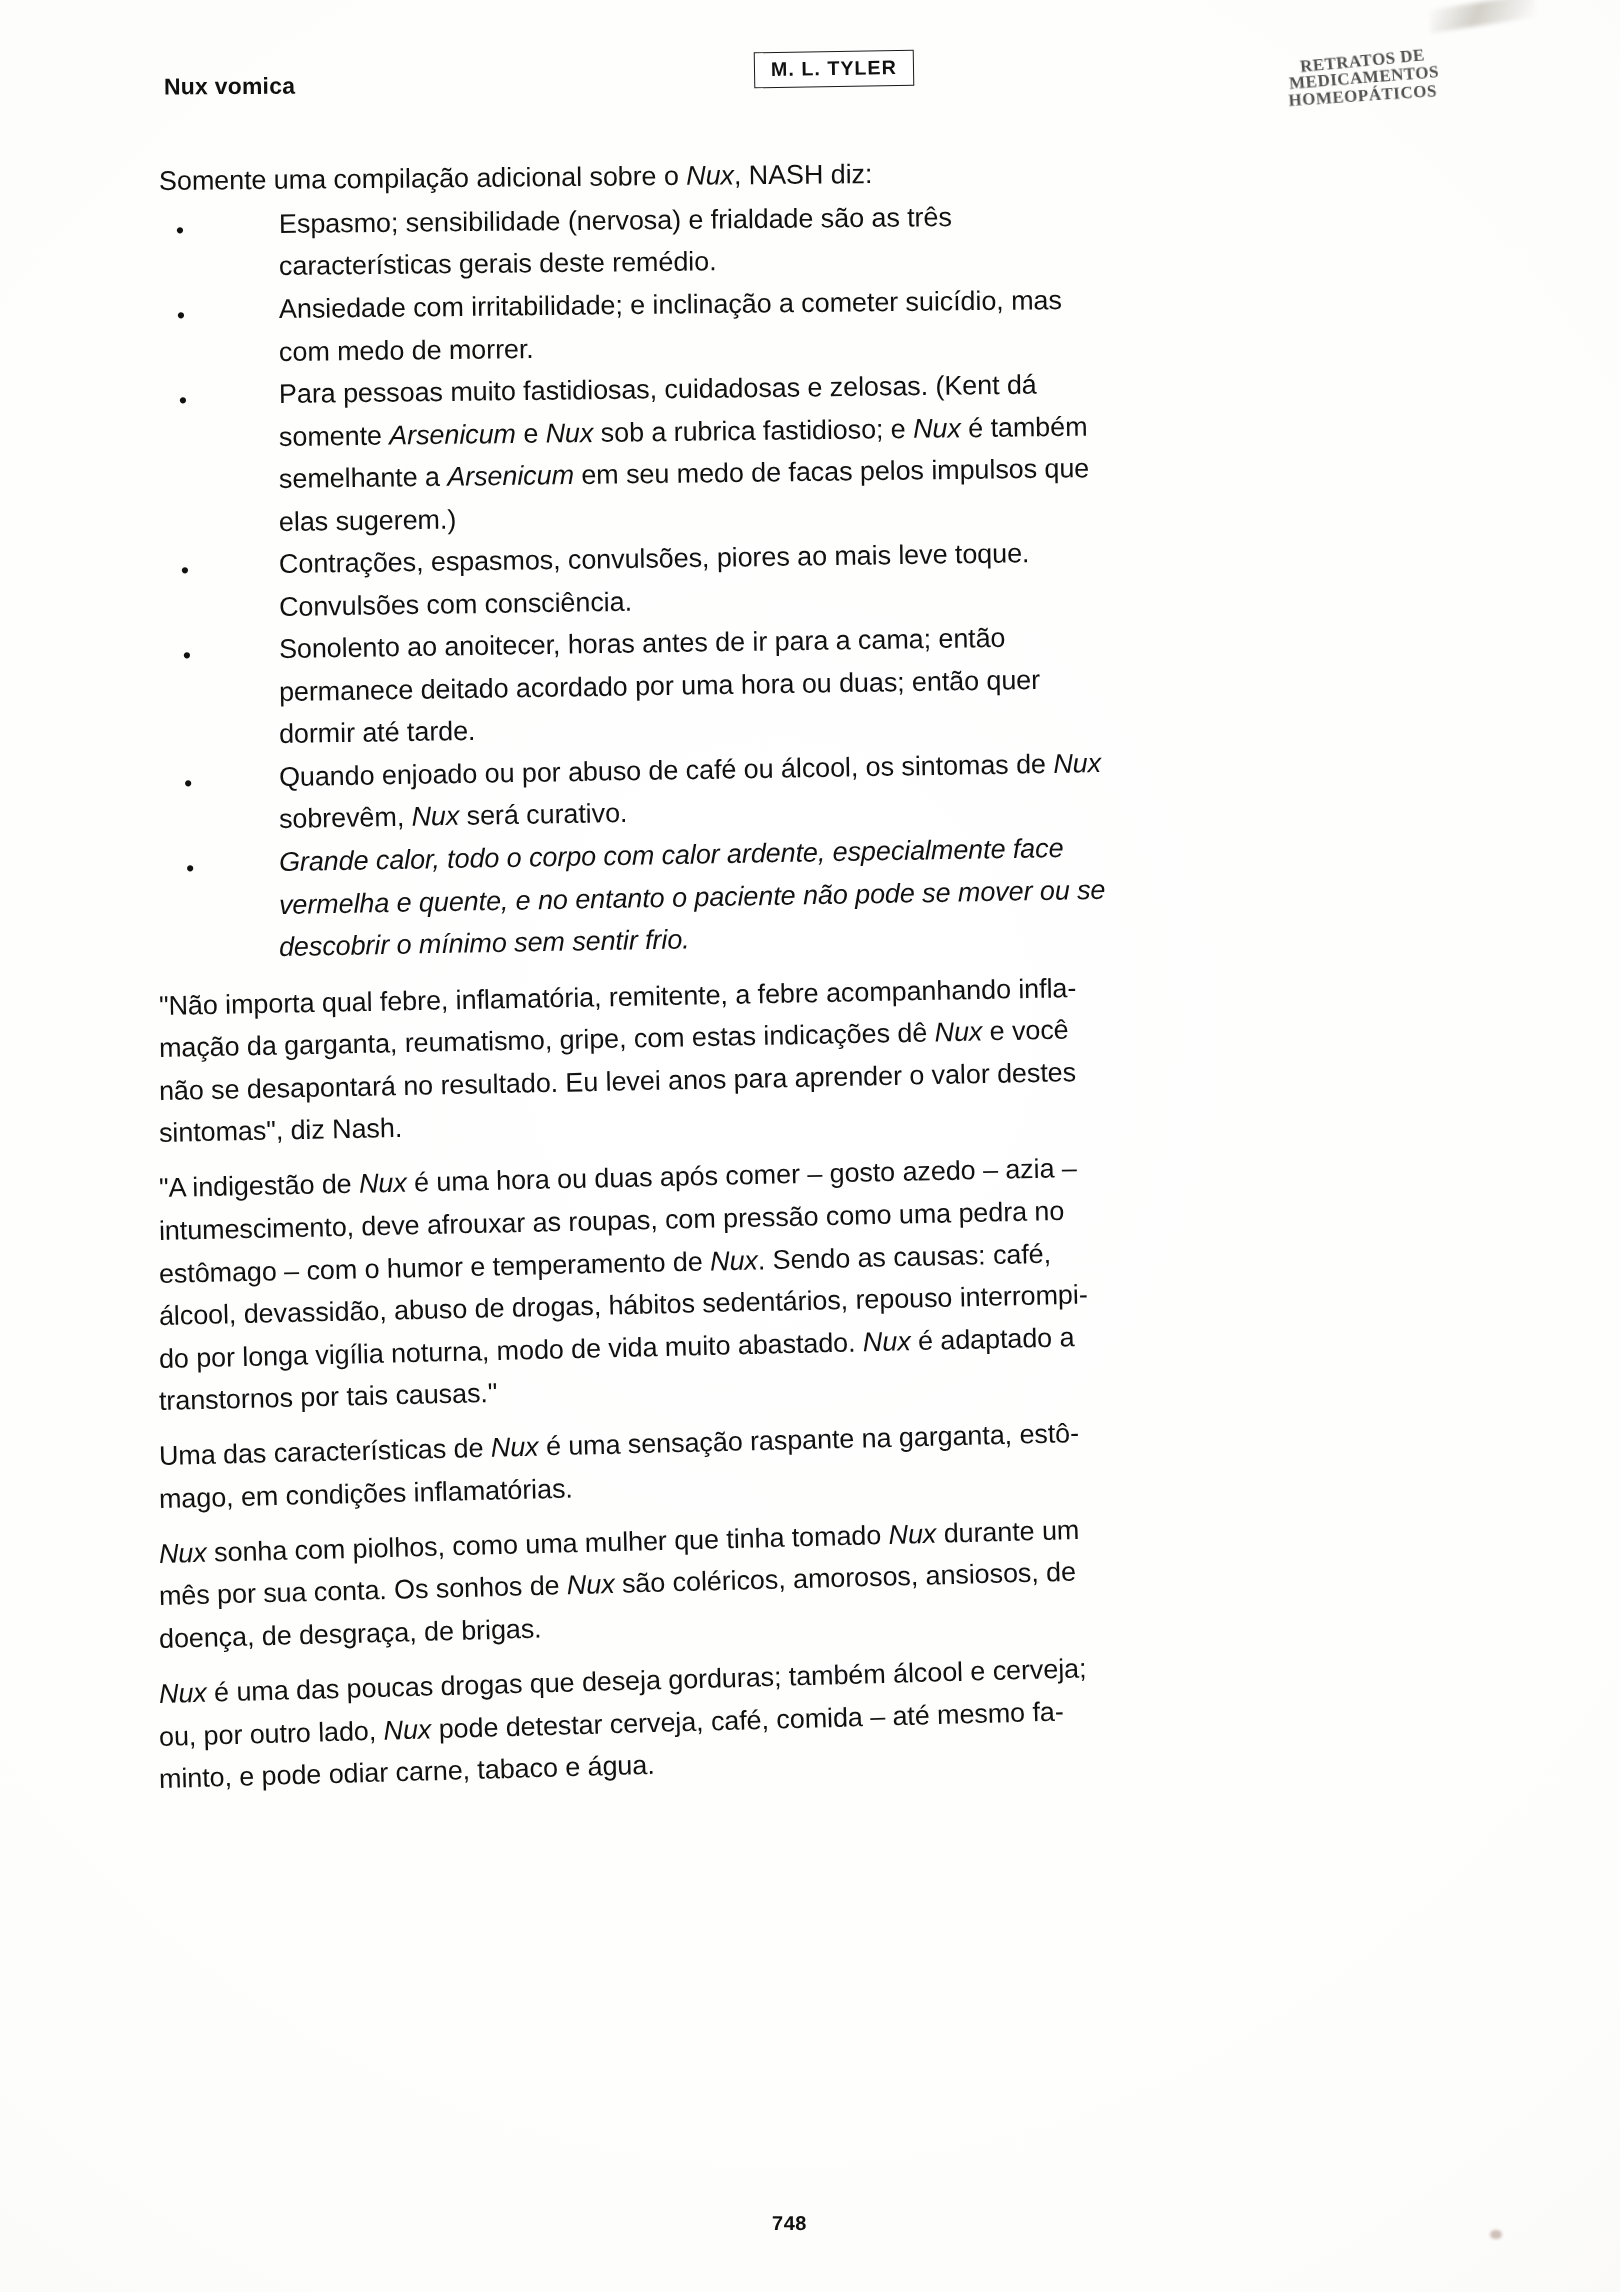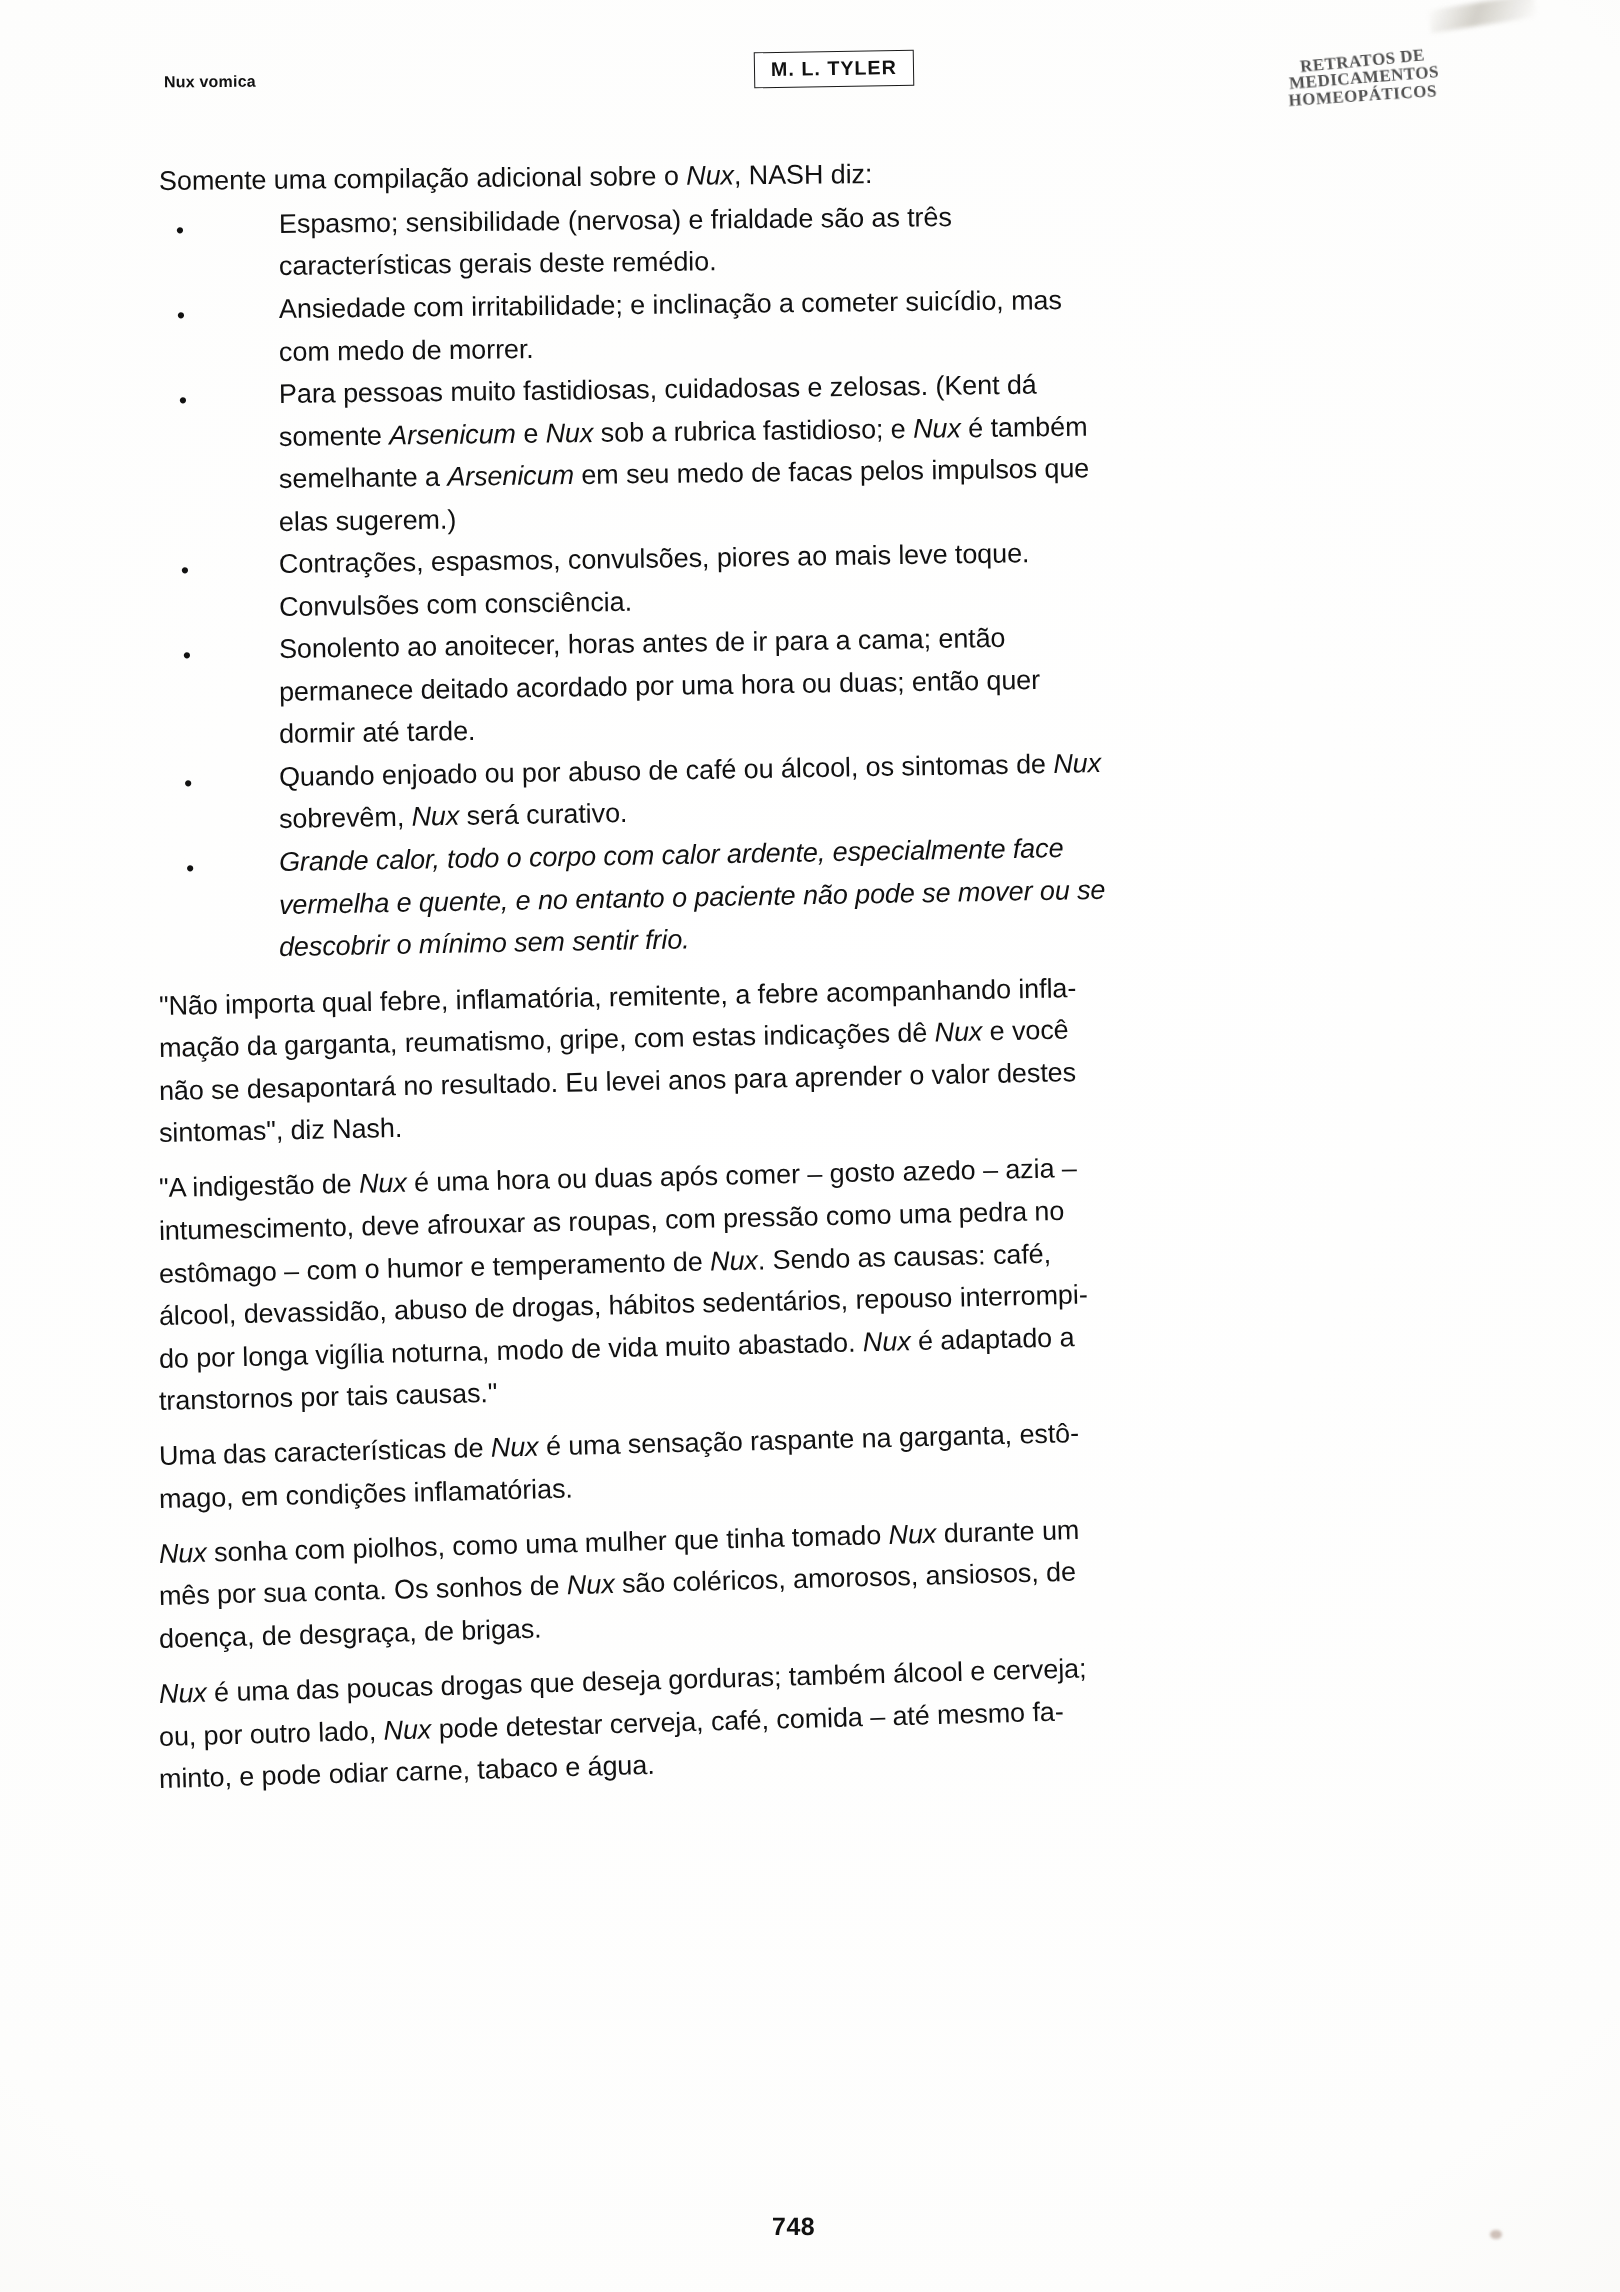--- a/index.html
+++ b/index.html
@@ -22,21 +22,21 @@
     inset: 0;
     background:
       radial-gradient(ellipse 120% 95% at 48% 45%, #ffffff 0%, #fdfdfc 62%, #f6f5f2 88%, #eceae4 100%);
   }
 
   
   .running-head {
     position: absolute;
     left: 164px;
     top: 73px;
-    font-size: 16px;
+    font-size: 23px;
     font-weight: bold;
     letter-spacing: 0.2px;
     transform: rotate(-0.35deg);
     white-space: nowrap;
   }
 
   .author-box {
     position: absolute;
     left: 754px;
     top: 51px;
@@ -115,21 +115,21 @@
     position: absolute;
     font-size: 23px;
     line-height: 1;
     transform-origin: left center;
   }
 
   .folio {
     position: absolute;
     left: 772px;
     top: 2212px;
-    font-size: 25px;
+    font-size: 20px;
     font-weight: bold;
     letter-spacing: 0.5px;
     transform: rotate(-0.2deg);
   }
 </style>
 </head>
 <body>
 
 <div class="page"></div>
 

